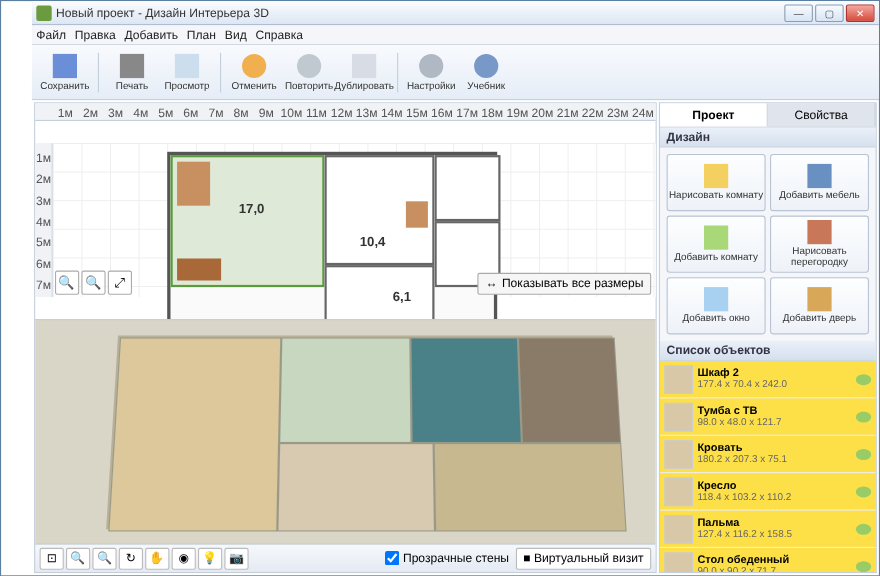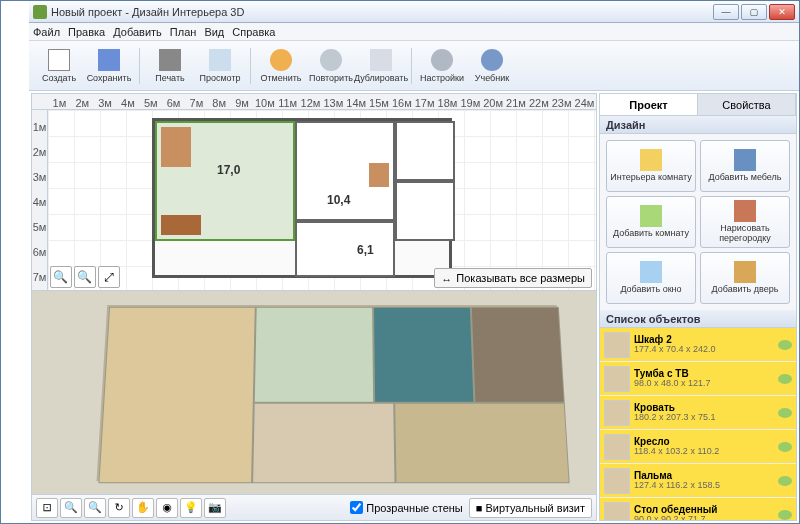--- a/index.html
+++ b/index.html
@@ -16,21 +16,21 @@
 .menubar { height: 18px; background: #f4f6fa; display: flex; align-items: center; padding: 0 4px; gap: 8px; border-bottom: 1px solid #d0d8e4; }
 .menubar span { color: #222; cursor: default; }
 
 .toolbar { height: 50px; background: linear-gradient(#f8fafd,#e6edf7); border-bottom: 1px solid #c4cfdc; display: flex; align-items: center; padding: 0 6px; gap: 2px; }
 .tbtn { display: flex; flex-direction: column; align-items: center; justify-content: center; width: 48px; height: 44px; border: 1px solid transparent; border-radius: 3px; }
 .tbtn .ico { width: 22px; height: 22px; margin-bottom: 2px; }
 .tbtn .lbl { font-size: 9px; color: #333; text-align:center; }
 .tsep { width: 1px; height: 36px; background: #c4cfdc; margin: 0 4px; }
 
 .content { flex: 1; display: flex; min-height: 0; }
-.canvas-area { flex: 1; display: flex; flex-direction: column; background: #fff; border: 1px solid #c4cfdc; margin: 2px; min-width: 0; }
+.canvas-area { flex: 1; display: flex; flex-direction: column; background: #fff; border: 1px solid #c4cfdc; margin: 2px; min-width: 0; gap: 20px; }
 .ruler-h { height: 16px; background: #f0f2f6; border-bottom: 1px solid #c4cfdc; display:flex; align-items:flex-end; padding-left:16px; font-size:8px; color:#555; }
 .ruler-h span { width: 26px; display:inline-block; text-align:center; }
 .plan-row { flex: 1; display: flex; min-height: 0; }
 .ruler-v { width: 16px; background: #f0f2f6; border-right: 1px solid #c4cfdc; display:flex; flex-direction:column; justify-content:flex-start; padding-top:4px; font-size:8px; color:#555; }
 .ruler-v span { height: 26px; display:flex; align-items:center; justify-content:center; }
 
 .plan { flex:1; background:#fff; position:relative; background-image: linear-gradient(#eee 1px, transparent 1px), linear-gradient(90deg, #eee 1px, transparent 1px); background-size: 26px 26px; }
 .floor { position:absolute; left:104px; top:8px; width:300px; height:160px; border:3px solid #555; background:#fafafa; }
 .room { position:absolute; border:2px solid #666; }
 .room1 { left:0; top:0; width:140px; height:120px; background:#dfe9d8; border:2px solid #5a9b3a; }
@@ -103,24 +103,20 @@
   <div class="menubar">
     <span>Файл</span>
     <span>Правка</span>
     <span>Добавить</span>
     <span>План</span>
     <span>Вид</span>
     <span>Справка</span>
   </div>
 
   <div class="toolbar">
-    <div class="tbtn">
-        <div class="ico i-new"></div>
-        <div class="lbl">Создать</div>
-      </div>
     <div class="tbtn">
         <div class="ico i-save"></div>
         <div class="lbl">Сохранить</div>
       </div>
     <div class="tsep"></div>
     <div class="tbtn">
         <div class="ico i-print"></div>
         <div class="lbl">Печать</div>
       </div>
     <div class="tbtn">
@@ -249,21 +245,21 @@
 
     <div class="sidebar">
       <div class="tabs">
         <div class="tab active">Проект</div>
         <div class="tab">Свойства</div>
       </div>
       <div class="panel-hdr">Дизайн</div>
       <div class="design-grid">
         <div class="dbtn">
             <div class="dico i-room"></div>
-            <div class="dlbl">Интерьера комнату</div>
+            <div class="dlbl">Нарисовать комнату</div>
           </div>
         <div class="dbtn">
             <div class="dico i-furn"></div>
             <div class="dlbl">Добавить мебель</div>
           </div>
         <div class="dbtn">
             <div class="dico i-addroom"></div>
             <div class="dlbl">Добавить комнату</div>
           </div>
         <div class="dbtn">

